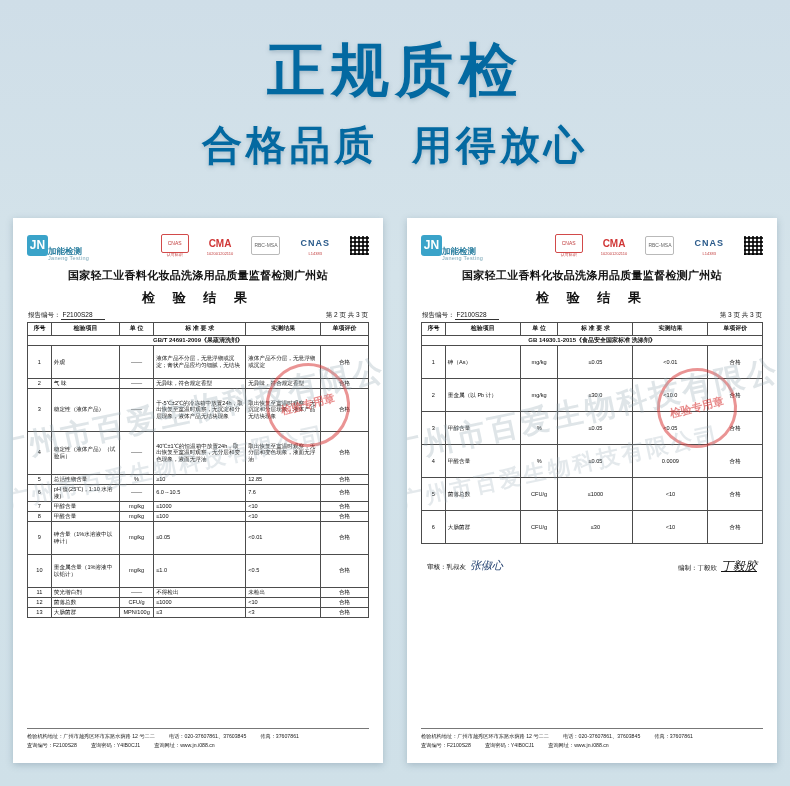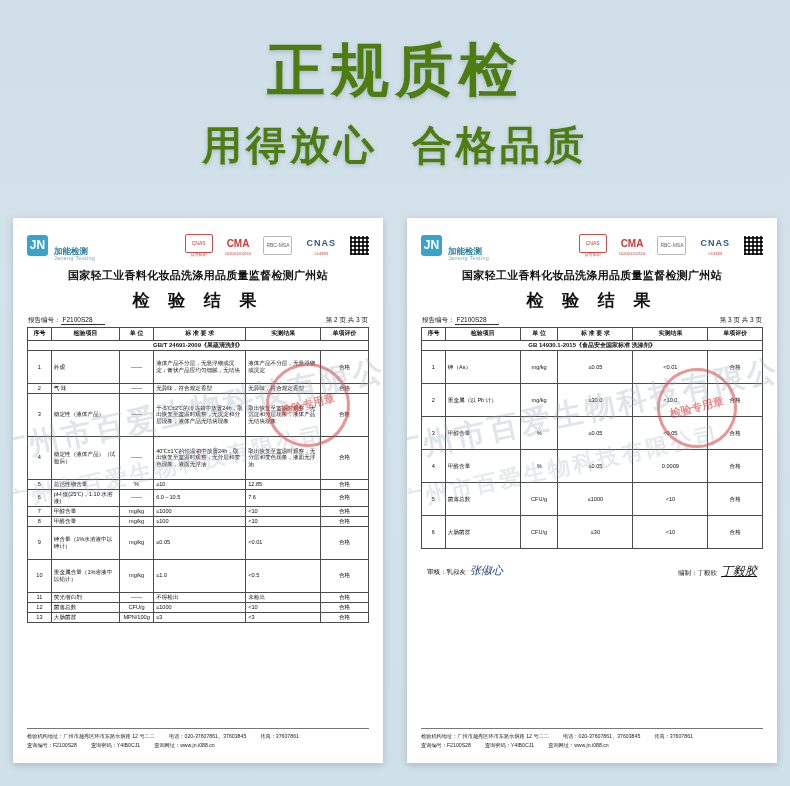--- a/index.html
+++ b/index.html
@@ -11,21 +11,21 @@
     position:relative;
   }
   .bg-grad{
     position:absolute;inset:0;
     background:linear-gradient(180deg,#cfdee8 0%,#d4e3ea 35%,#cfe0e8 100%);
   }
   
   .headline{
     position:absolute;top:0;left:0;width:790px;height:205px;
     display:flex;flex-direction:column;align-items:center;justify-content:center;
-    color:#4d7c0f;
+    color:#0369a1;
     text-shadow:0 2px 4px rgba(90,120,140,.35);
   }
   .headline .h1{
     font-size:58px;font-weight:bold;letter-spacing:6px;line-height:1;
     margin-bottom:26px;
   }
   .headline .h2{
     font-size:40px;font-weight:bold;letter-spacing:4px;line-height:1;
     display:flex;gap:34px;
   }
@@ -68,30 +68,30 @@
     transform:rotate(-14deg);
     pointer-events:none;
   }
   .stamp-l{width:78px;height:78px;left:253px;top:145px;}
   .stamp-r{width:74px;height:74px;left:250px;top:150px;}
   
   .doc-head{
     display:flex;align-items:center;justify-content:space-between;
     height:34px;margin-bottom:4px;
   }
-  .brand{display:flex;align-items:center;gap:6px;justify-content:flex-end;}
+  .brand{display:flex;align-items:center;gap:0;justify-content:flex-end;}
   .brand-mark{
     width:21px;height:21px;border-radius:3px;background:#3aa3c9;
     color:#fff;font-size:12px;font-weight:bold;
     display:flex;align-items:center;justify-content:center;
   }
   .brand-txt{line-height:1.05;margin-top:18px;}
   .brand-cn{font-size:8.5px;color:#2b7fa0;font-weight:bold;}
   .brand-en{font-size:5.5px;color:#7aa7b8;letter-spacing:.3px;}
-  .marks{display:flex;align-items:center;gap:12px;}
+  .marks{display:flex;align-items:center;gap:18px;}
   .mark{
     height:17px;min-width:22px;padding:0 2px;
     border:1px solid #b9b9b9;border-radius:2px;
     font-size:5px;color:#666;display:flex;align-items:center;justify-content:center;
     background:#fff;
   }
   .mark.red{border-color:#d24a4a;color:#c03b3b;}
   .mark.cma{border:none;font-size:10px;font-weight:bold;color:#d03636;}
   .mark.cnas{border:none;font-size:9px;font-weight:bold;color:#2a5a8a;letter-spacing:1px;}
   .qr{
@@ -101,21 +101,21 @@
       repeating-linear-gradient(90deg,#333 0 2px,#fff 2px 4px);
     background-blend-mode:multiply;
   }
   .mark-sub{font-size:4px;color:#c03b3b;text-align:center;line-height:1;}
   
   .doc-title{
     text-align:center;font-size:11px;font-weight:bold;color:#111;
     margin-top:6px;letter-spacing:.3px;
   }
   .doc-subtitle{
-    text-align:center;font-size:17px;font-weight:bold;color:#111;
+    text-align:center;font-size:13px;font-weight:bold;color:#111;
     letter-spacing:7px;margin:6px 0 4px 0;
   }
   .doc-meta{
     display:flex;justify-content:space-between;align-items:flex-end;
     font-size:6.5px;color:#111;margin-bottom:2px;padding:0 1px;
   }
   .doc-meta .code{border-bottom:1px solid #333;padding:0 12px 1px 2px;}
   
   table.rep{
     width:100%;border-collapse:collapse;table-layout:fixed;
@@ -153,22 +153,22 @@
   .foot-line{display:flex;gap:14px;flex-wrap:wrap;}
 </style>
 </head>
 <body>
 
 <div class="bg-grad"></div>
 
 <div class="headline">
   <div class="h1">正规质检</div>
   <div class="h2">
+    <span>合格品质</span>
     <span>用得放心</span>
-    <span>合格品质</span>
   </div>
 </div>
 
 <div class="sheet sheet-left">
   <div class="sheet-inner">
 
     <div class="doc-head">
       <div class="brand">
         <div class="brand-mark">JN</div>
         <div class="brand-txt">

